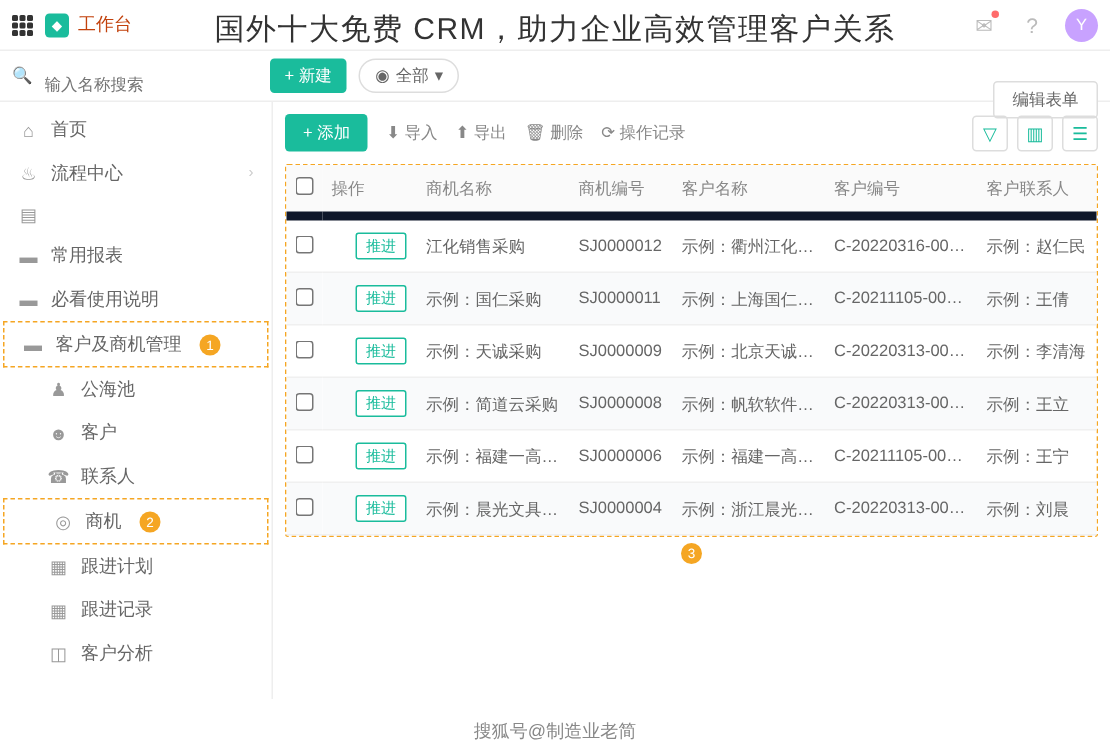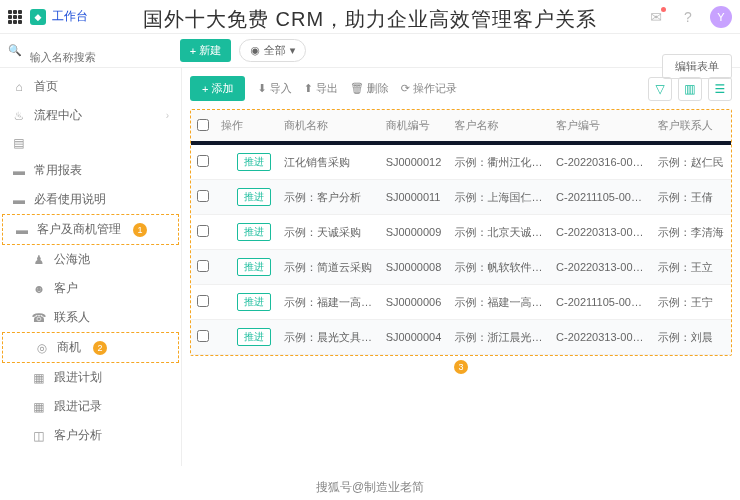--- a/index.html
+++ b/index.html
@@ -4,21 +4,21 @@
 <style>
 * { margin: 0; padding: 0; box-sizing: border-box; font-family: -apple-system, "PingFang SC", "Microsoft YaHei", sans-serif; }
 body { width: 740px; height: 500px; background: #fff; font-size: 11px; color: #333; overflow: hidden; position: relative; }
 
 .overlay-title { position: absolute; top: 6px; left: 50%; transform: translateX(-50%); font-size: 20px; color: #333; z-index: 100; white-space: nowrap; letter-spacing: 1px; }
 
 .topbar { height: 34px; display: flex; align-items: center; padding: 0 8px; border-bottom: 1px solid #eee; }
 .app-icon { width: 14px; height: 14px; display: grid; grid-template-columns: repeat(3,1fr); gap: 1px; margin-right: 8px; }
 .app-icon span { background: #333; border-radius: 1px; }
 .workspace-logo { width: 16px; height: 16px; background: #1abc9c; border-radius: 3px; margin-right: 6px; display: flex; align-items: center; justify-content: center; color: #fff; font-size: 9px; }
-.workspace-label { font-size: 12px; font-weight: 500; color: #1d4ed8; }
+.workspace-label { font-size: 12px; font-weight: 500; color: #c2410c; }
 .topbar-right { margin-left: auto; display: flex; align-items: center; gap: 12px; }
 .topbar-icon { width: 20px; height: 20px; color: #bbb; display: flex; align-items: center; justify-content: center; font-size: 14px; position: relative; }
 .dot { position: absolute; top: 0; right: 0; width: 5px; height: 5px; background: #ff6b6b; border-radius: 50%; }
 .avatar { width: 22px; height: 22px; border-radius: 50%; background: #c8a2ff; color: #fff; display: flex; align-items: center; justify-content: center; font-size: 11px; }
 
 .toolbar2 { height: 34px; display: flex; align-items: center; padding: 0 8px; border-bottom: 1px solid #eee; gap: 8px; }
 .search-input { flex: 0 0 90px; border: none; color: #ccc; font-size: 11px; background: transparent; margin-top: 12px; }
 .create-btn { background: #1abc9c; color: #fff; border: none; border-radius: 3px; padding: 4px 10px; font-size: 11px; display: flex; align-items: center; gap: 3px; }
 .filter-chip { border: 1px solid #ddd; border-radius: 12px; padding: 3px 10px; font-size: 11px; color: #666; display: flex; align-items: center; gap: 4px; }
 .edit-form-btn { margin-left: auto; border: 1px solid #ddd; background: #fff; padding: 4px 12px; font-size: 11px; color: #666; border-radius: 3px; margin-top: 32px; }
@@ -35,21 +35,21 @@
 
 .content { flex: 1; padding: 8px; overflow: hidden; }
 .action-bar { display: flex; align-items: center; gap: 12px; margin-bottom: 8px; }
 .add-btn { background: #1abc9c; color: #fff; border: none; border-radius: 3px; padding: 5px 12px; font-size: 11px; display: flex; align-items: center; gap: 3px; }
 .action-link { color: #888; font-size: 11px; display: flex; align-items: center; gap: 3px; }
 .action-bar-right { margin-left: auto; display: flex; gap: 6px; }
 .icon-btn { width: 24px; height: 24px; border: 1px solid #ddd; border-radius: 3px; display: flex; align-items: center; justify-content: center; color: #1abc9c; font-size: 12px; }
 
 .table-wrap { border: 1px dashed #f5a623; border-radius: 2px; }
 table { width: 100%; border-collapse: collapse; font-size: 11px; }
-th { text-align: left; padding: 8px 6px; color: #888; font-weight: normal; border-bottom: 4px solid #0f172a; background: #fafafa; }
+th { text-align: left; padding: 8px 6px; color: #888; font-weight: normal; border-bottom: 6px solid #0f172a; background: #fafafa; }
 td { padding: 8px 6px; border-bottom: 1px solid #f0f0f0; color: #666; white-space: nowrap; overflow: hidden; text-overflow: ellipsis; max-width: 100px; }
 .push-btn { border: 1px solid #1abc9c; color: #1abc9c; background: #fff; padding: 1px 6px; font-size: 10px; border-radius: 2px; margin-left: 16px; }
 tbody tr:nth-child(even) td { background: #f9fafb; }
 input[type=checkbox] { width: 12px; height: 12px; }
 
 .bottom-badge { text-align: center; padding: 4px 0; }
 .bottom-badge span { width: 14px; height: 14px; border-radius: 50%; background: #f5a623; color: #fff; font-size: 9px; display: inline-flex; align-items: center; justify-content: center; }
 
 .footer { position: absolute; bottom: 4px; left: 50%; transform: translateX(-50%); font-size: 12px; color: #888; }
 </style>
@@ -179,21 +179,21 @@
     <td><button class="push-btn">推进</button></td>
     <td>江化销售采购</td>
     <td>SJ0000012</td>
     <td>示例：衢州江化集团</td>
     <td>C-20220316-0000001</td>
     <td>示例：赵仁民</td>
             </tr>
             <tr>
     <td><input type="checkbox" style=""></td>
     <td><button class="push-btn">推进</button></td>
-    <td>示例：客户分析</td>
+    <td>示例：国仁采购</td>
     <td>SJ0000011</td>
     <td>示例：上海国仁有限...</td>
     <td>C-20211105-0000001</td>
     <td>示例：王倩</td>
             </tr>
             <tr>
     <td><input type="checkbox" style=""></td>
     <td><button class="push-btn">推进</button></td>
     <td>示例：天诚采购</td>
     <td>SJ0000009</td>

